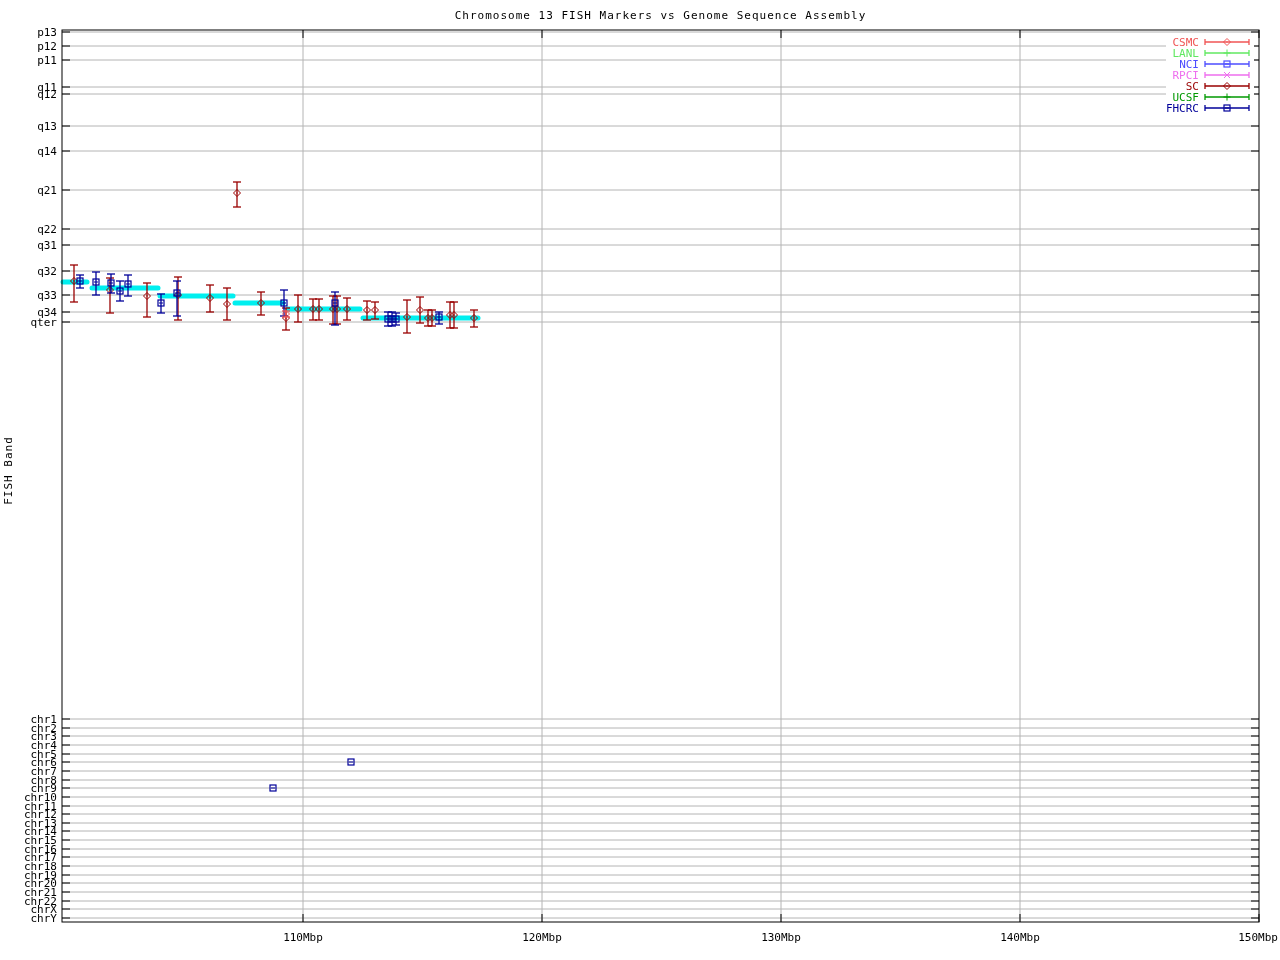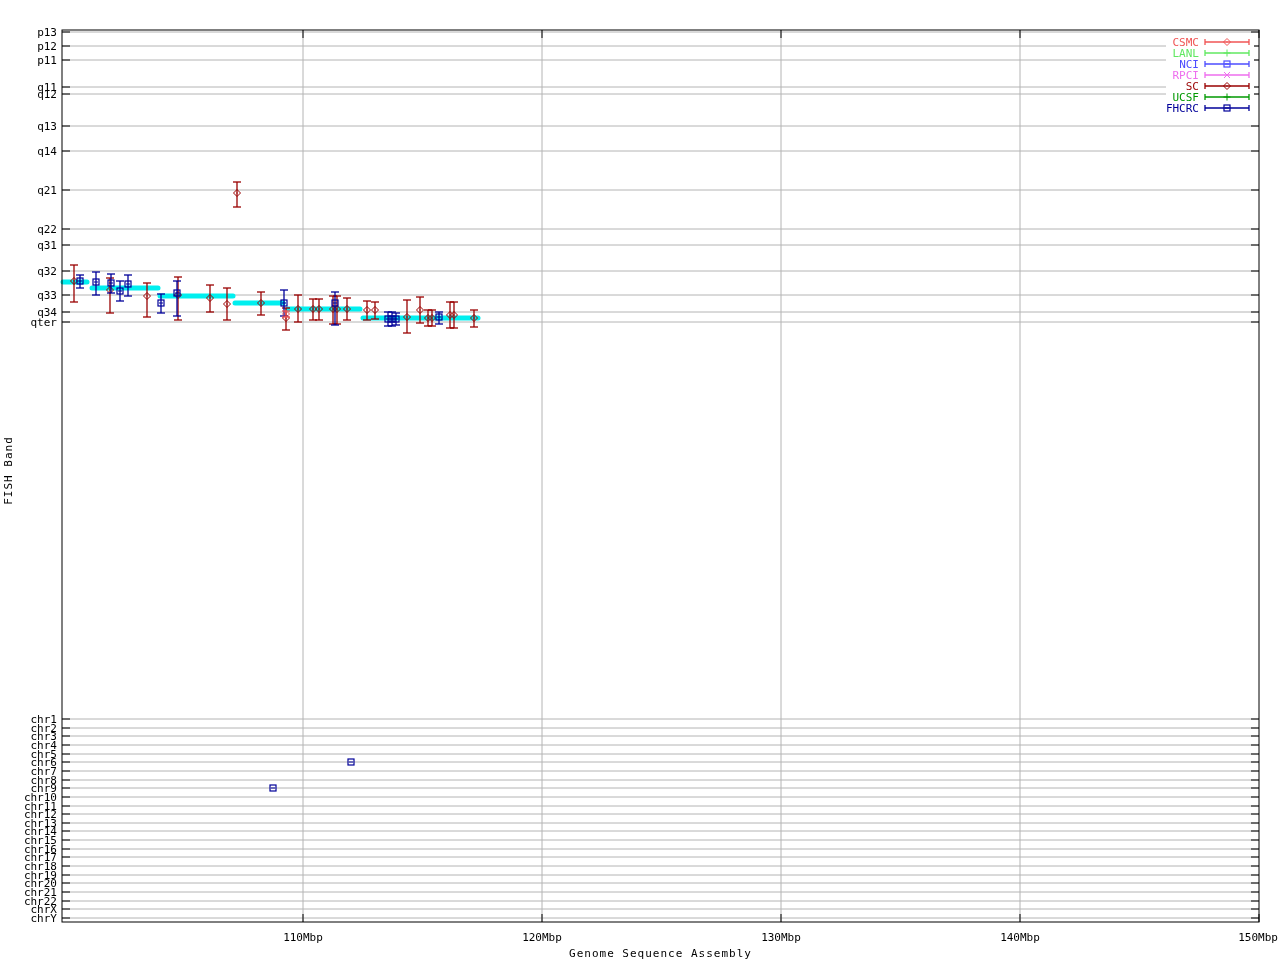--- a/index.html
+++ b/index.html
@@ -453,15 +453,15 @@
         <line x1="1223.5" x2="1230.5" y1="97" y2="97" stroke="#009900" stroke-width="1"></line>
         <line x1="1227" x2="1227" y1="93.5" y2="100.5" stroke="#009900" stroke-width="1"></line>
         <text x="1199" y="112" text-anchor="end" font-size="11px" fill="#000099">FHCRC</text>
         <line x1="1205" x2="1249" y1="108" y2="108" stroke="#000099" stroke-width="1.3"></line>
         <line x1="1205" x2="1205" y1="105" y2="111" stroke="#000099" stroke-width="1.3"></line>
         <line x1="1249" x2="1249" y1="105" y2="111" stroke="#000099" stroke-width="1.3"></line>
         <rect x="1224" y="105" width="6" height="6" fill="none" stroke="#000099" stroke-width="1.2"></rect>
         <line x1="1225" x2="1229" y1="108" y2="108" stroke="#000099" stroke-width="1"></line>
       </g>
     </svg>
-  <div class="xlabel">Genome Sequence Assembly</div>
+  <div class="title">Chromosome 13 FISH Markers vs Genome Sequence Assembly</div>
   <div class="ylabel">FISH Band</div>
 </div>
 
 </body></html>

